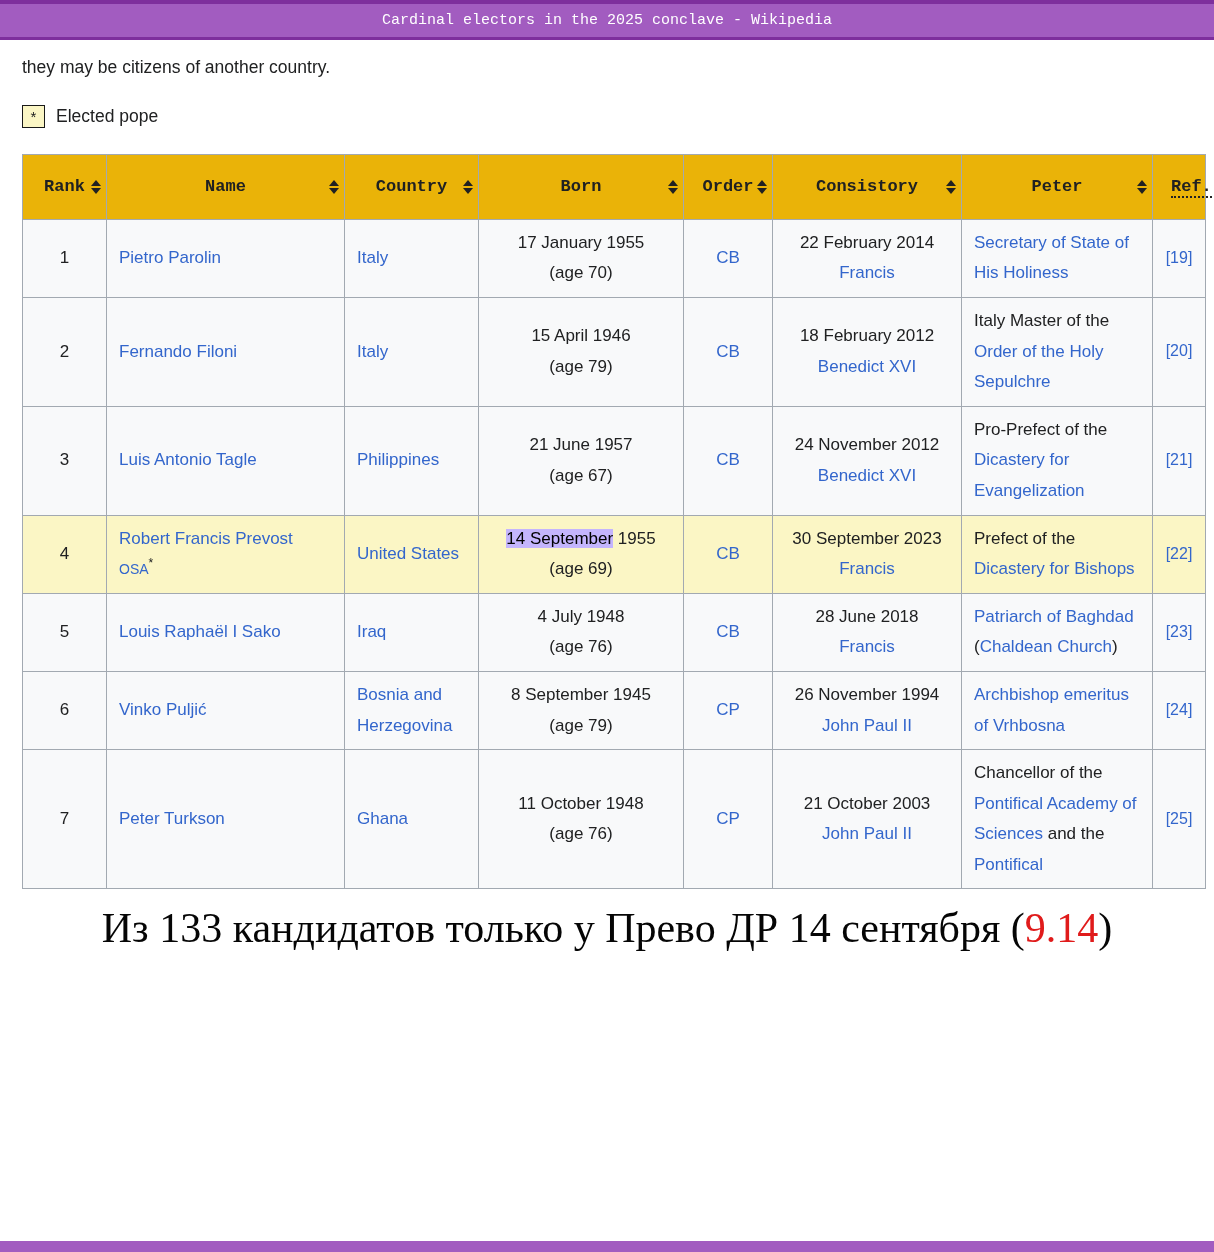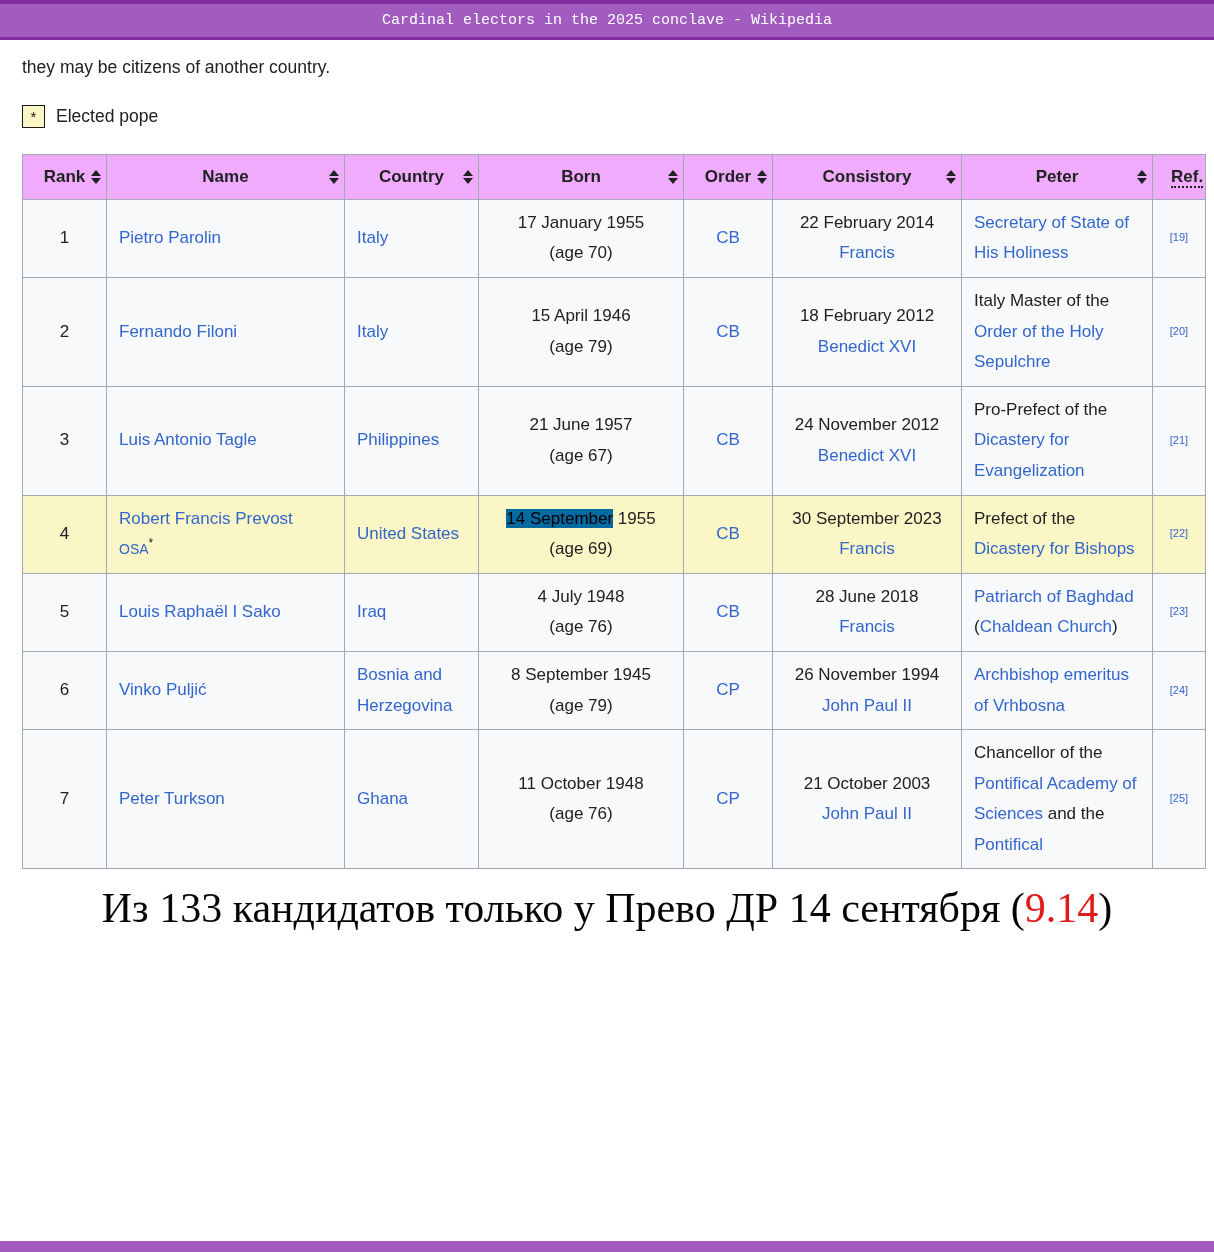--- a/index.html
+++ b/index.html
@@ -22,34 +22,34 @@
     display:flex;align-items:center;justify-content:center;font-size:15px;line-height:1;
   }
   
   table{
     margin-top:26px;border-collapse:collapse;background:#f8f9fa;
     font-size:17px;line-height:1.8;table-layout:fixed;width:1183px;
   }
   th,td{border:1px solid #a2a9b1;}
   td{padding:8px 12px;vertical-align:middle;word-wrap:break-word;}
   thead th{
-    background:#f0abfc;font-weight:bold;text-align:center;position:relative;
-    padding:10px 18px;font-size:17px;line-height:1.4;
+    background:#eab308;font-weight:bold;text-align:center;position:relative;
+    padding:20px 18px;font-size:17px;line-height:1.4;font-family:Liberation Mono, monospace;
   }
   .sort{position:absolute;right:5px;top:50%;transform:translateY(-50%);display:flex;flex-direction:column;gap:2px;}
   .sort i{display:block;width:0;height:0;border-left:5px solid transparent;border-right:5px solid transparent;}
   .sort .u{border-bottom:6px solid #202122;}
   .sort .d{border-top:6px solid #202122;}
   .abbr-label{border-bottom:2px dotted #202122;}
   .col-rank,.col-born,.col-order,.col-consistory,.col-ref{text-align:center;}
   .col-name,.col-country,.col-office{text-align:left;}
-  .col-ref{font-size:11px;}
+  .col-ref{font-size:16px;}
   tr.highlighted td{background:#fbf6c5;}
   a.lnk{color:#3366cc;text-decoration:none;cursor:pointer;}
-  .hl{background:#0369a1;color:#000;}
+  .hl{background:#c4b5fd;color:#000;}
   .sm{font-size:14px;}
   sup{font-size:12px;line-height:0;}
   
   .caption{
     margin-top:13px;text-align:center;font-family:"Liberation Serif",serif;
     font-size:42px;line-height:1.28;color:#050505;
   }
   .caption .red{color:#e01b1b;}
   
   .bottombar{position:absolute;left:0;right:0;bottom:0;height:11px;background:#a25cc0;}

